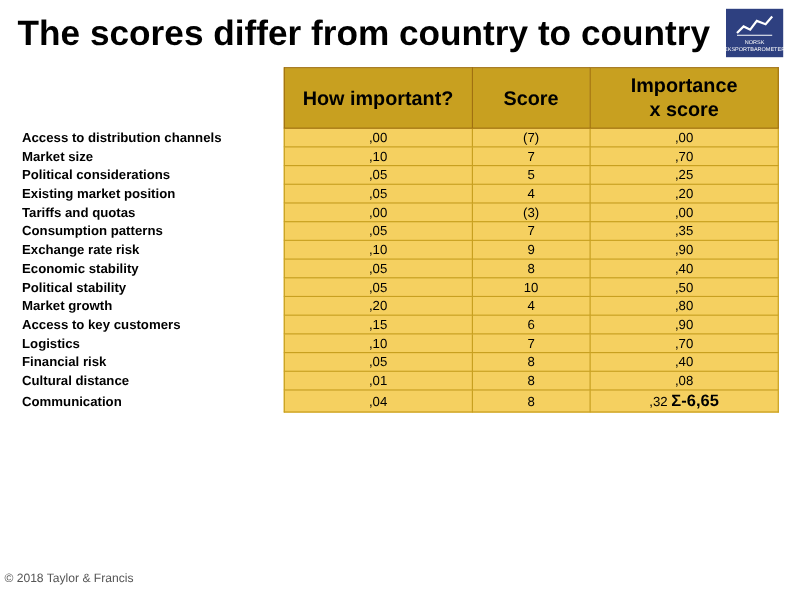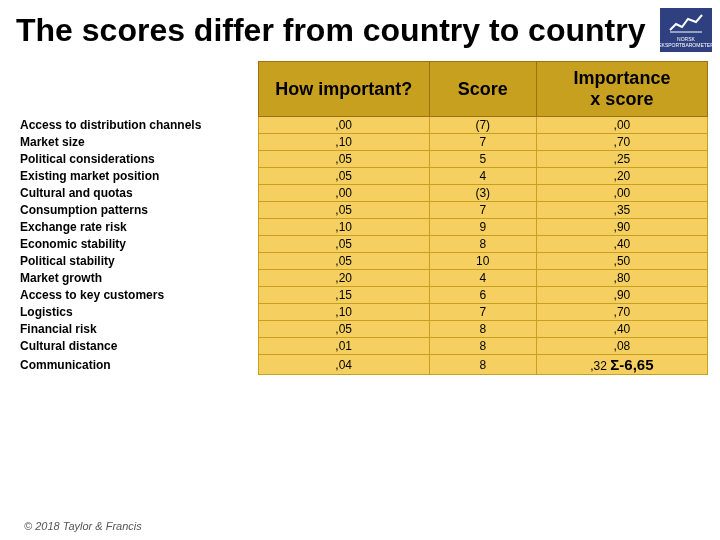--- a/index.html
+++ b/index.html
@@ -84,24 +84,23 @@
     }
 
     .sigma-text {
       font-size: 15px;
       font-weight: bold;
     }
 
     .footer {
       position: absolute;
       bottom: 8px;
-      left: 24px;
+      left: 4px;
       font-size: 11px;
       color: #555;
-      font-style: italic;
     }
   </style>
 </head>
 <body>
 
 <div class="page-title">The scores differ from country to country</div>
 
 <div class="logo-box">
   <svg class="chart-line" viewBox="0 0 36 22" fill="none" xmlns="http://www.w3.org/2000/svg">
     <polyline points="2,18 8,12 14,15 20,7 28,10 34,3" stroke="white" stroke-width="2" fill="none"></polyline>
@@ -147,21 +146,21 @@
         <td class="col-score">5</td>
         <td class="col-imp">,25</td>
       </tr>
       <tr class="data-row">
         <td class="col-label">Existing market position</td>
         <td class="col-how">,05</td>
         <td class="col-score">4</td>
         <td class="col-imp">,20</td>
       </tr>
       <tr class="data-row">
-        <td class="col-label">Cultural and quotas</td>
+        <td class="col-label">Tariffs and quotas</td>
         <td class="col-how">,00</td>
         <td class="col-score">(3)</td>
         <td class="col-imp">,00</td>
       </tr>
       <tr class="data-row">
         <td class="col-label">Consumption patterns</td>
         <td class="col-how">,05</td>
         <td class="col-score">7</td>
         <td class="col-imp">,35</td>
       </tr>

